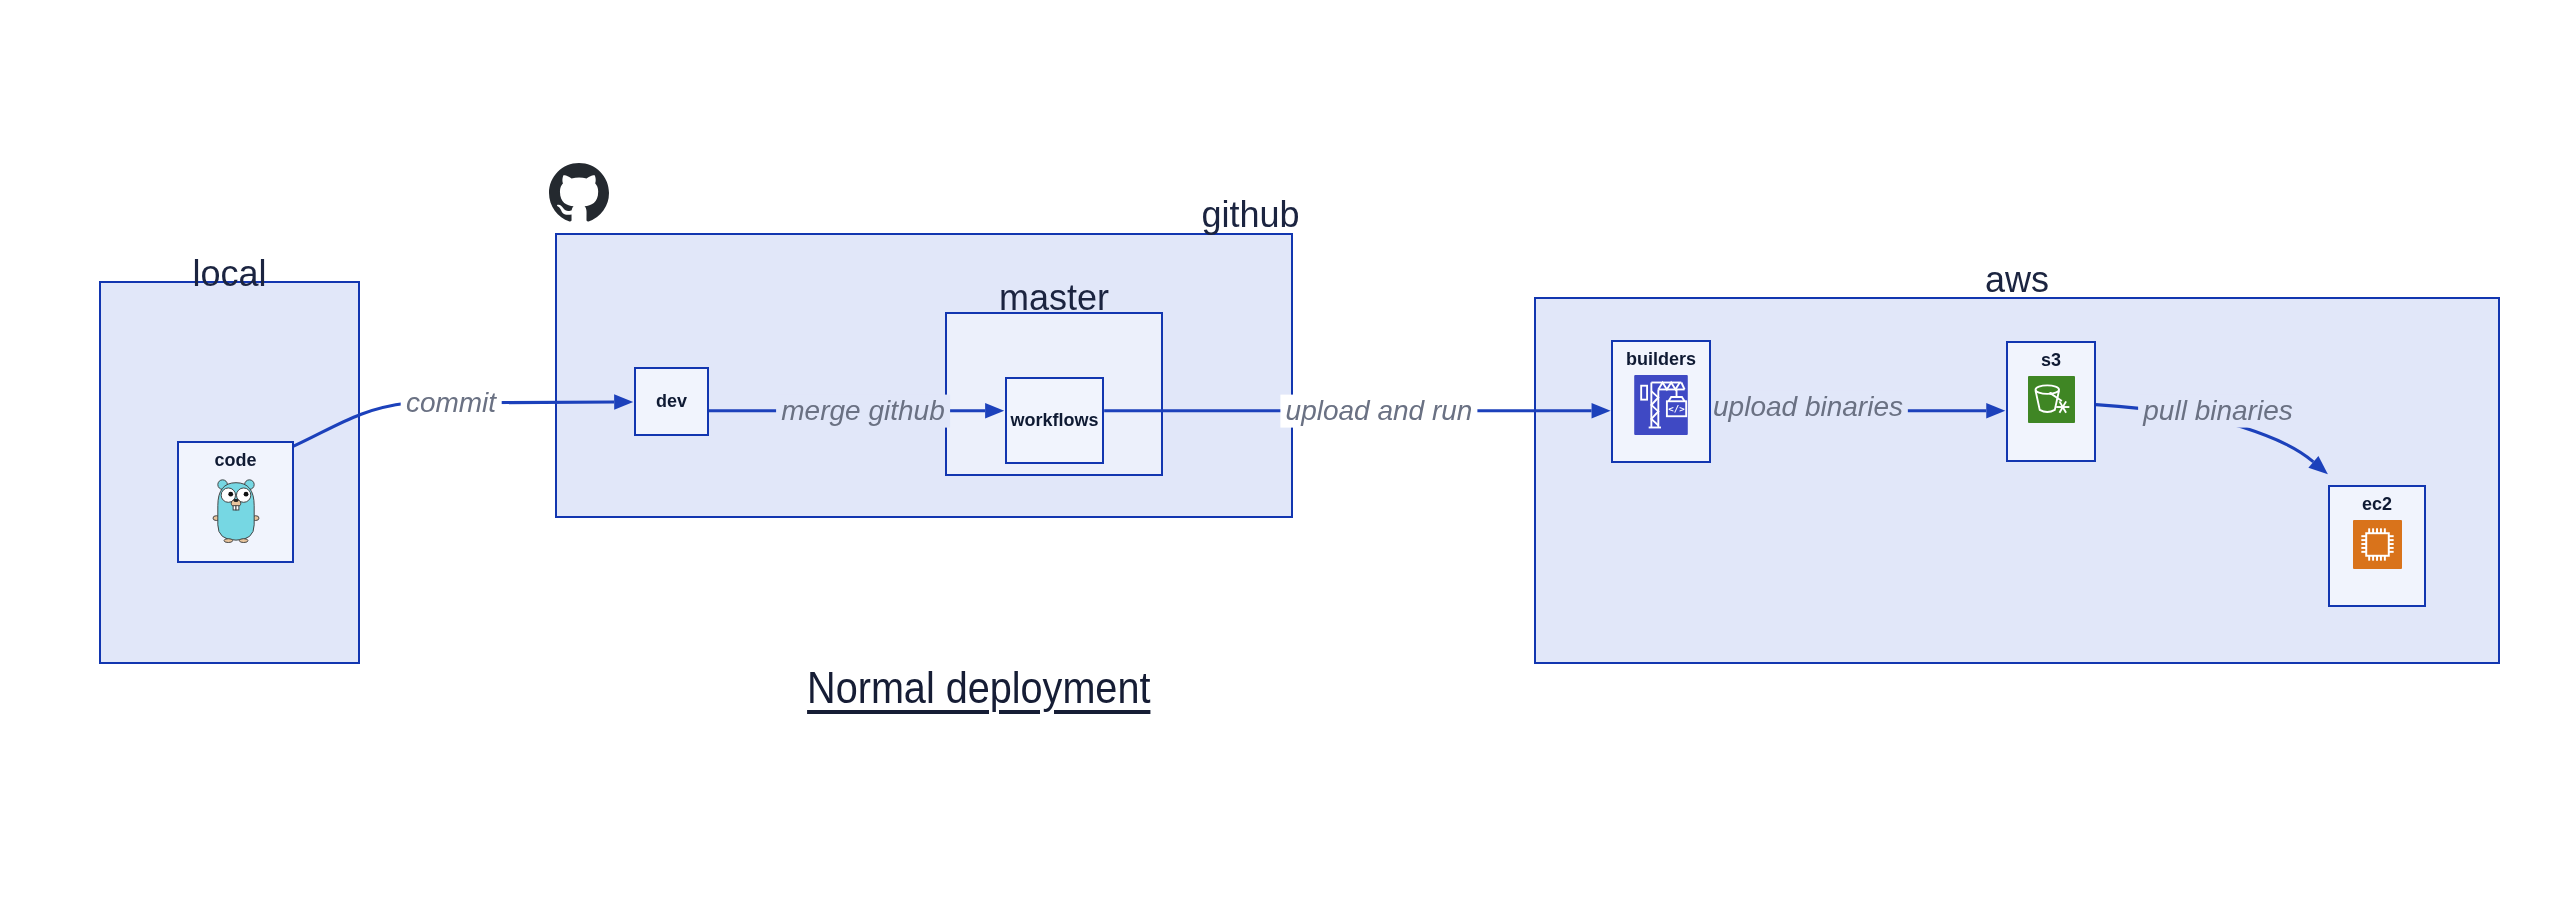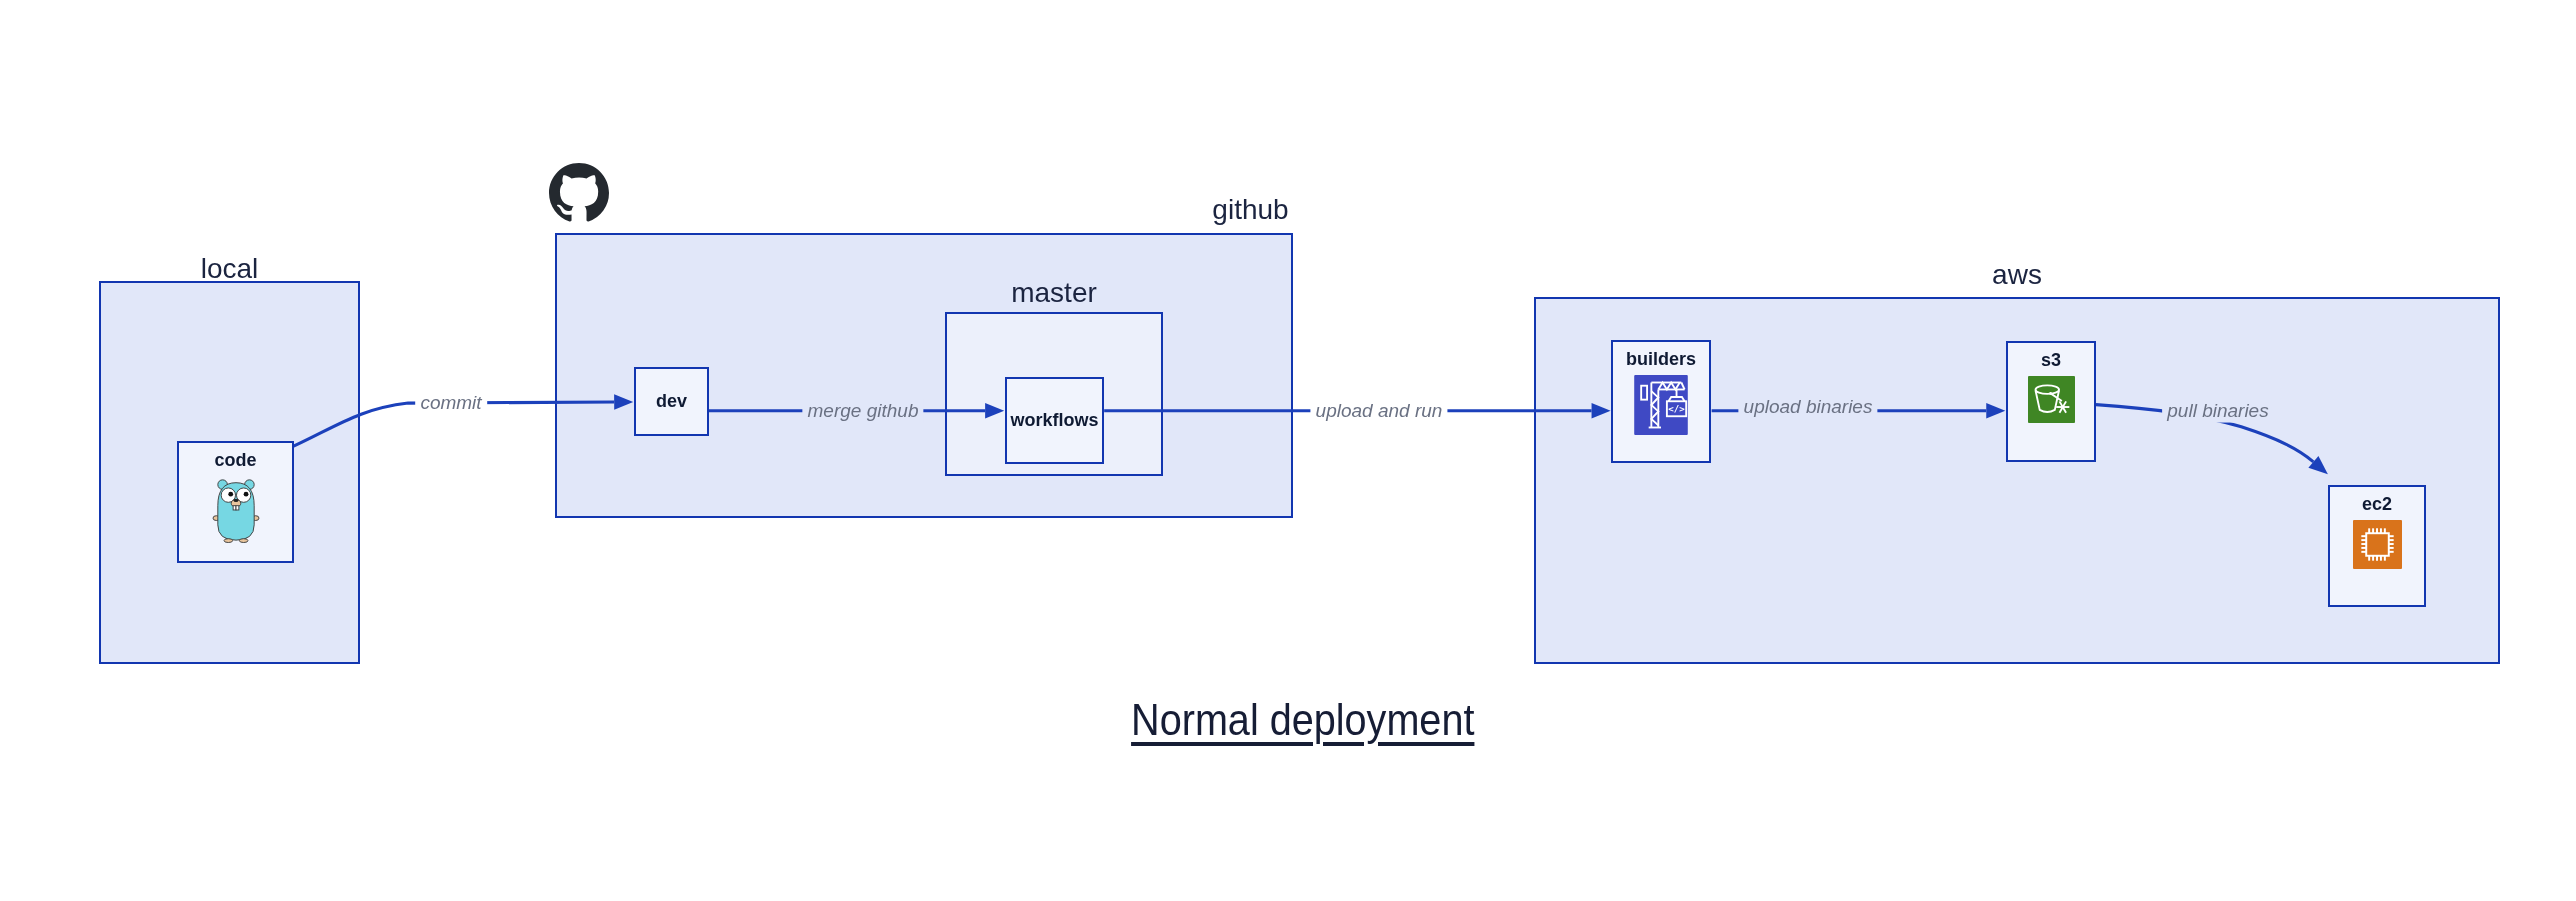--- a/index.html
+++ b/index.html
@@ -9,21 +9,21 @@
   }
   svg.edges { position:absolute; left:0; top:0; width:2604px; height:902px; }
   .edge { stroke:#1c41bb; stroke-width:6; fill:none; }
 
   .group { position:absolute; box-sizing:border-box; background:#e1e7f9; border:2.6px solid #1236b0; }
   .g-local  { left:99px;  top:281px; width:261px;  height:383px; }
   .g-github { left:555px; top:233px; width:738px; height:285px; }
   .g-master { left:945px; top:312px; width:218px;  height:164px; background:#ecf0fb; }
   .g-aws    { left:1534px; top:297px; width:966px; height:367px; }
 
-  .group-label { position:absolute; font-size:28px; color:#1b2440; text-align:center; line-height:1.15; }
+  .group-label { position:absolute; font-size:36px; color:#1b2440; text-align:center; line-height:1.15; }
   .gl-local  { left:99px;  top:245px; width:261px;margin-top:8px; }
   .gl-github { left:1173px; top:194px; width:155px; }
   .gl-master { left:945px; top:277px; width:218px; }
   .gl-aws    { left:1534px; top:259px; width:966px; }
 
   .node {
     position:absolute; box-sizing:border-box; background:#f1f4fd; border:2.6px solid #1236b0;
     display:flex; flex-direction:column; align-items:center;
   }
   .node .nlabel { font-weight:bold; font-size:18px; color:#0f1a33; margin-top:7.2px; white-space:nowrap; }
@@ -32,32 +32,32 @@
   .n-code      { left:177px;  top:441px; width:117px; height:122px; }
   .n-dev       { left:634px; top:367px; width:75px; height:69px; }
   .n-workflows { left:1005px; top:377px; width:99px; height:87px; }
   .n-builders  { left:1611px; top:340px; width:100px; height:123px; }
   .n-s3        { left:2006px; top:341px; width:90px; height:121px; }
   .n-ec2       { left:2328px; top:441px; width:98px; height:122px;margin-top:44px; }
   .node .icon { margin-top:5.2px; display:block; }
 
   .elabel {
     position:absolute; transform:translate(-50%,-50%);
-    font-style:italic; font-size:19px; color:#6a7183;
+    font-style:italic; font-size:28px; color:#6a7183;
     padding:1px 5.2px; white-space:nowrap; line-height:1.1;
   }
   .el-commit     { left:451px;  top:403px; background:#ffffff; }
   .el-merge      { left:863px; top:411px; background:#e1e7f9; }
   .el-uploadrun  { left:1379px; top:411px; background:#ffffff; }
   .el-uploadbin  { left:1808px; top:407px; background:#e1e7f9; }
   .el-pullbin    { left:2218px; top:411px; background:#e1e7f9; }
 
   .octocat { position:absolute; left:549px; top:163px; width:60px; height:60px; }
 
-  .title-wrap { position:absolute; left:788px; top:696px; width:1030px; text-align:center; }
+  .title-wrap { position:absolute; left:788px; top:664px; width:1030px; }
   .title-text {
     display:inline-block; font-size:44px; color:#161d35; line-height:1.1;
     transform:scaleX(0.9); transform-origin:center;
     text-decoration:underline; text-decoration-thickness:4.1px; text-underline-offset:7.2px;
   }
 </style>
 </head>
 <body>
 
 <div id="canvas">

